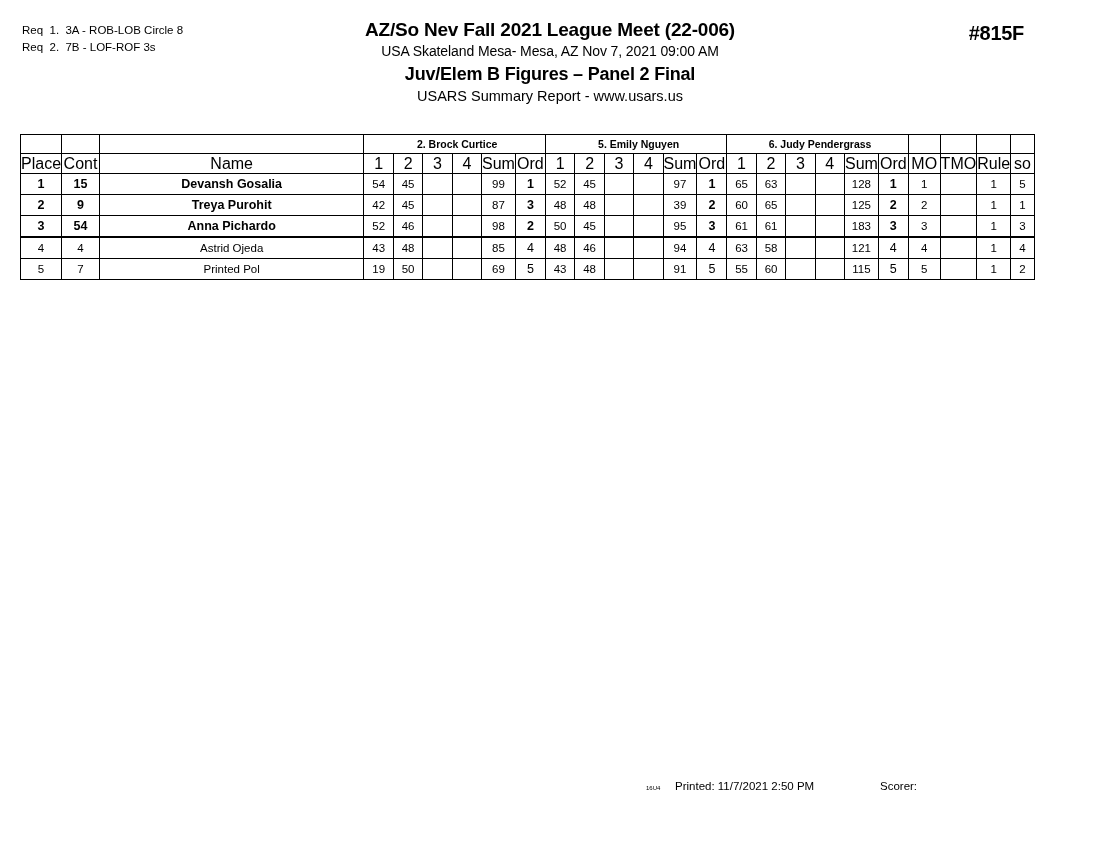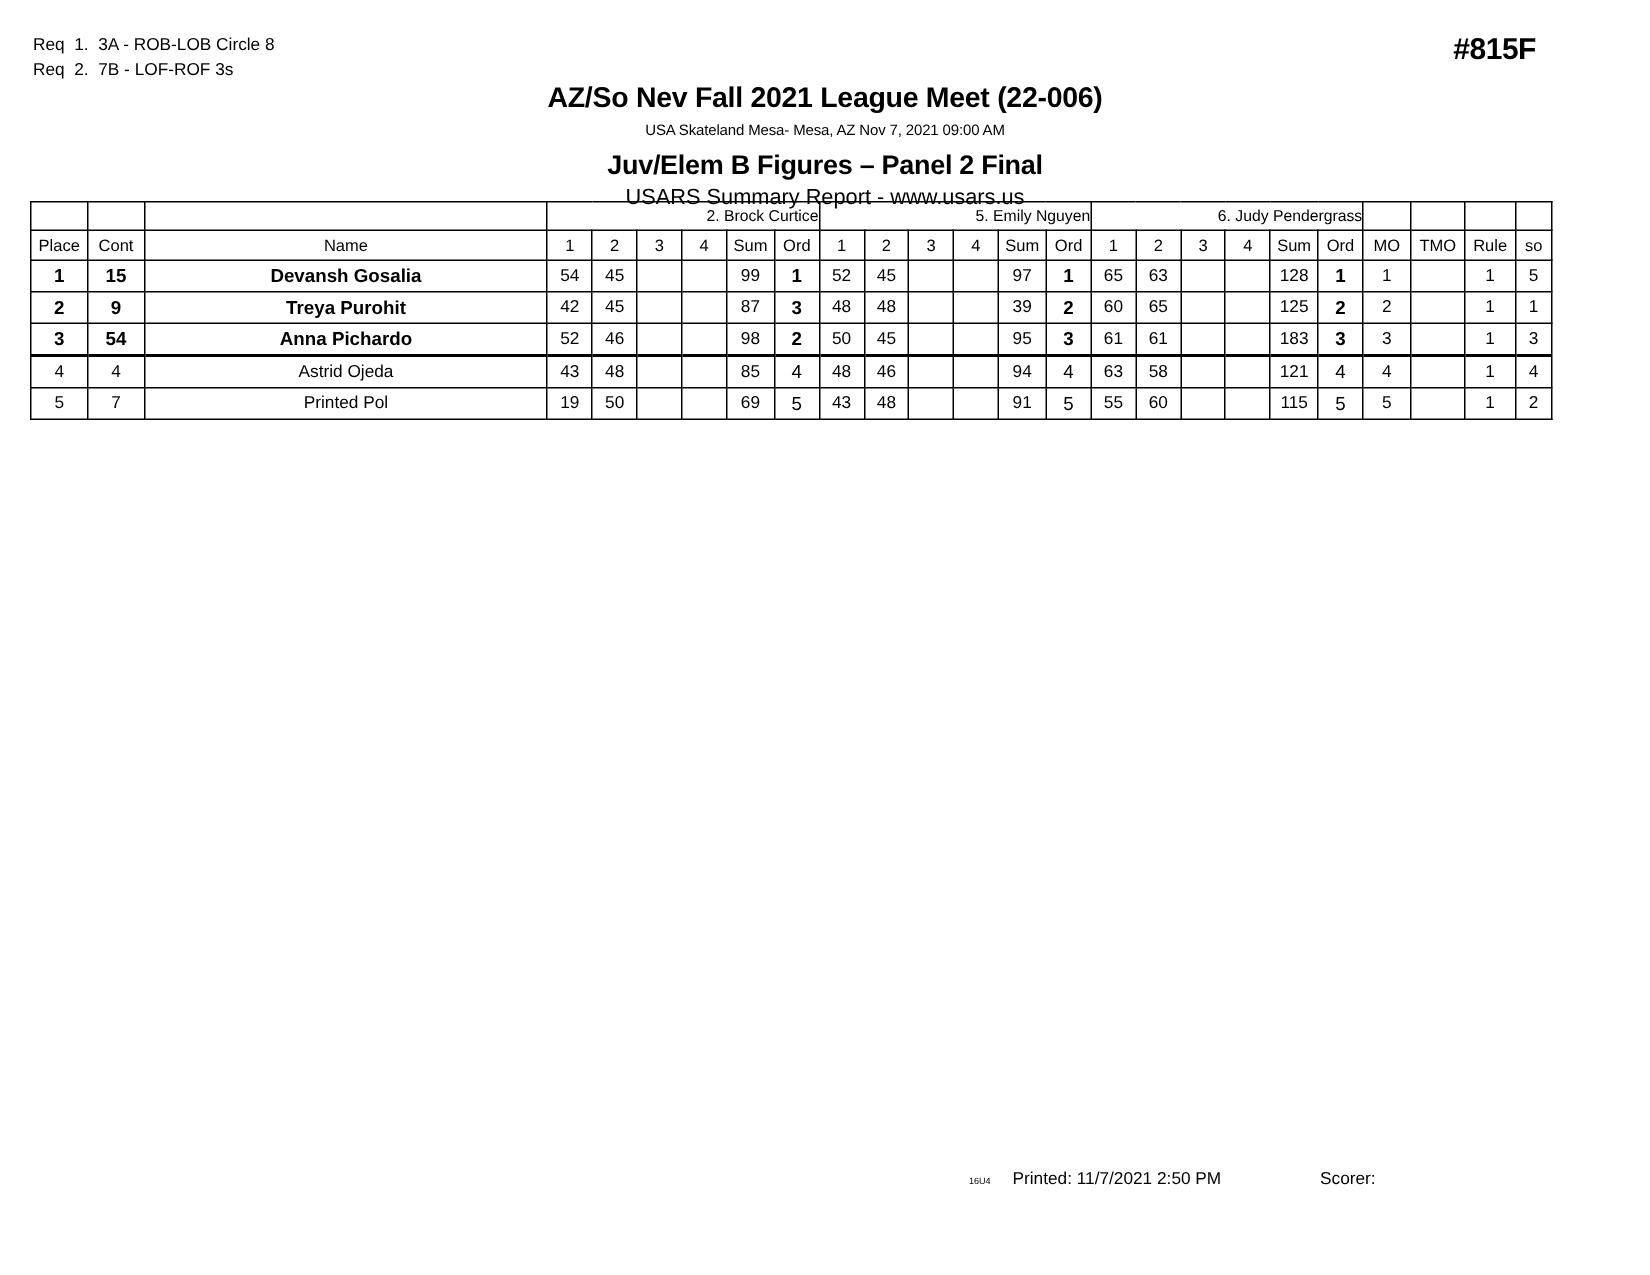--- a/index.html
+++ b/index.html
@@ -26,30 +26,29 @@
   }
   .req-line { white-space: pre; }
 
   
   .header {
     position: absolute;
     left: 0;
     top: 18px;
     width: 1100px;
     text-align: center;
-    margin-top: 36px;
   }
   .meet-title {
     font-size: 19px;
     font-weight: bold;
     letter-spacing: -0.2px;
     line-height: 23px;
   }
   .meet-venue {
-    font-size: 10px;
+    font-size: 14px;
     line-height: 21px;
     letter-spacing: -0.1px;
   }
   .event-title {
     font-size: 18px;
     font-weight: bold;
     line-height: 24px;
     letter-spacing: -0.2px;
   }
   .report-line {
@@ -86,36 +85,37 @@
     text-align: center;
     font-weight: normal;
     vertical-align: middle;
     overflow: hidden;
     white-space: nowrap;
   }
   
   tr.judge-row td {
     height: 18px;
     font-size: 10.5px;
-    text-align: right;
+    text-align: center;
     padding-left: 5px;
     font-style: normal;
+    font-weight: bold;
   }
   td.noborder {
     border: none;
   }
   td.judge-name {
     border-left: 2px solid #000;
     border-top: 1px solid #000;
     border-right: 1px solid #000;
     border-bottom: 1px solid #000;
   }
 
   tr.col-head td {
-    font-size: 11px;
+    font-size: 16px;
     height: 19px;
   }
   td.l {
     text-align: left;
     padding-left: 4px;
   }
   td.sep-left { border-left: 2px solid #000; }
 
   tr.row-bold td {
     font-weight: bold;

